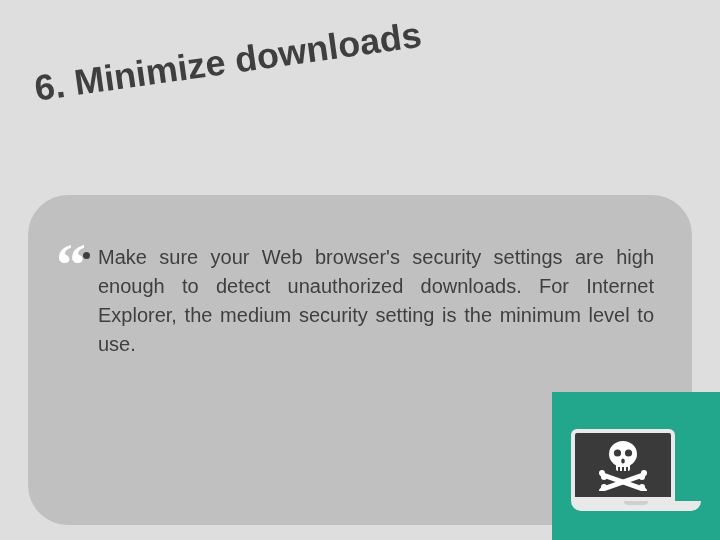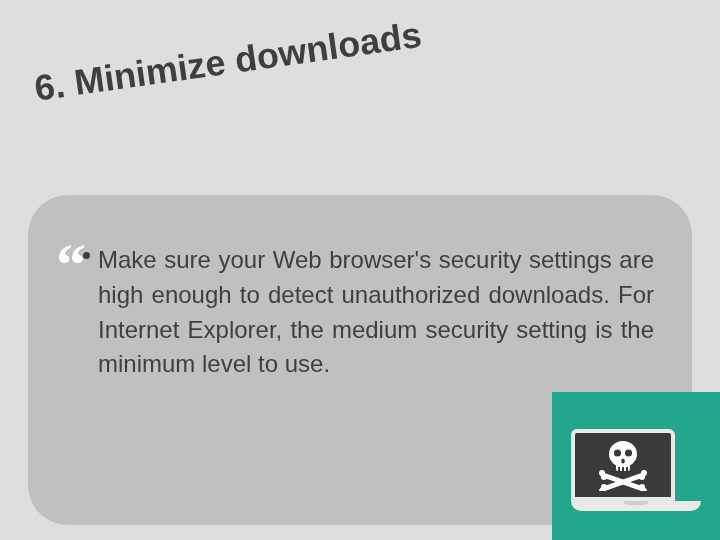--- a/index.html
+++ b/index.html
@@ -44,21 +44,21 @@
   .bullet-dot {
     position: absolute;
     left: 55px;
     top: 57px;
     width: 7px;
     height: 7px;
     background: #3f3f3f;
     border-radius: 50%;
   }
   .body-text {
-    font-size: 24px;
+    font-size: 20px;
     color: #3f3f3f;
     line-height: 1.45;
     text-align: justify;
   }
   .illustration {
     position: absolute;
     right: 0;
     bottom: 0;
     width: 168px;
     height: 148px;

